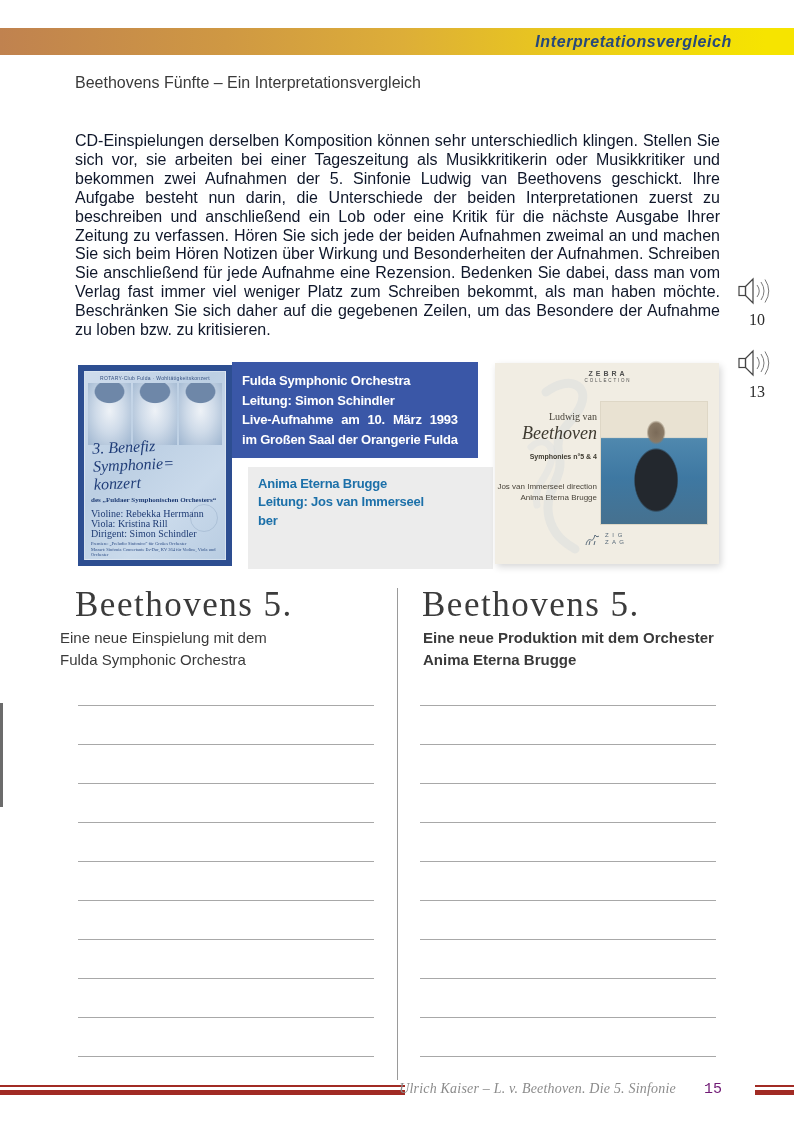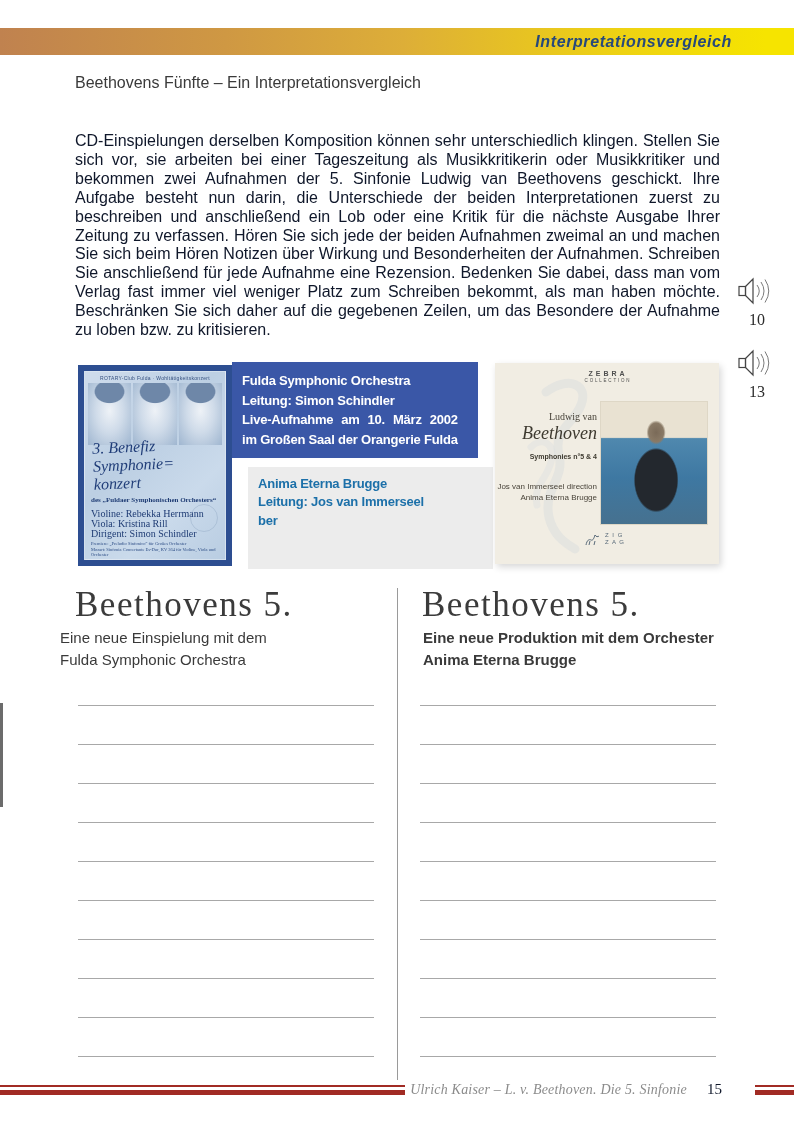--- a/index.html
+++ b/index.html
@@ -108,24 +108,24 @@
 
   .edge-tab{position:absolute;left:0;top:703px;width:3px;height:104px;background:#6b6b6b;}
 
   
   .stripe{position:absolute;background:#a12b24;}
   .stripe.l-thin{left:0;top:1085px;width:405px;height:2px;}
   .stripe.l-thick{left:0;top:1090px;width:405px;height:5px;}
   .stripe.r-thin{left:755px;top:1085px;width:39px;height:2px;}
   .stripe.r-thick{left:755px;top:1090px;width:39px;height:5px;}
   .footer-textline{position:absolute;left:380px;top:1081px;width:342px;display:flex;
-    justify-content:flex-end;align-items:baseline;gap:20px;}
+    justify-content:flex-end;align-items:baseline;gap:28px;}
   .footer-credit{font-family:"Liberation Serif",serif;font-style:italic;font-size:14px;
     color:#8b8b8b;letter-spacing:.2px;white-space:nowrap;}
-  .footer-page{font-family:Liberation Serif, serif;font-size:15px;color:#0f172a;}
+  .footer-page{font-family:Liberation Mono, monospace;font-size:15px;color:#701a75;}
 </style>
 </head>
 <body>
 
 <div class="page">
 
   <div class="header-bar">
     <div class="header-tab">Interpretationsvergleich</div>
   </div>
 
@@ -178,21 +178,21 @@
         <div>Mozart: Sinfonia Concertante Es-Dur, KV 364 für Violine, Viola und Orchester</div>
         <div>Beethoven: Symphonie Nr. 5 c-moll, op. 67</div>
       </div>
       <div class="cd1-stamp"></div>
     </div>
   </div>
 
   <div class="info-box1">
     <div>Fulda Symphonic Orchestra</div>
     <div>Leitung: Simon Schindler</div>
-    <div>Live-Aufnahme am 10. März 2002</div>
+    <div>Live-Aufnahme am 10. März 1993</div>
     <div>im Großen Saal der Orangerie Fulda</div>
   </div>
 
   <div class="info-box2">
     <div>Anima Eterna Brugge</div>
     <div>Leitung: Jos van Immerseel</div>
     <div>ber</div>
   </div>
 
   <div class="cd2">

